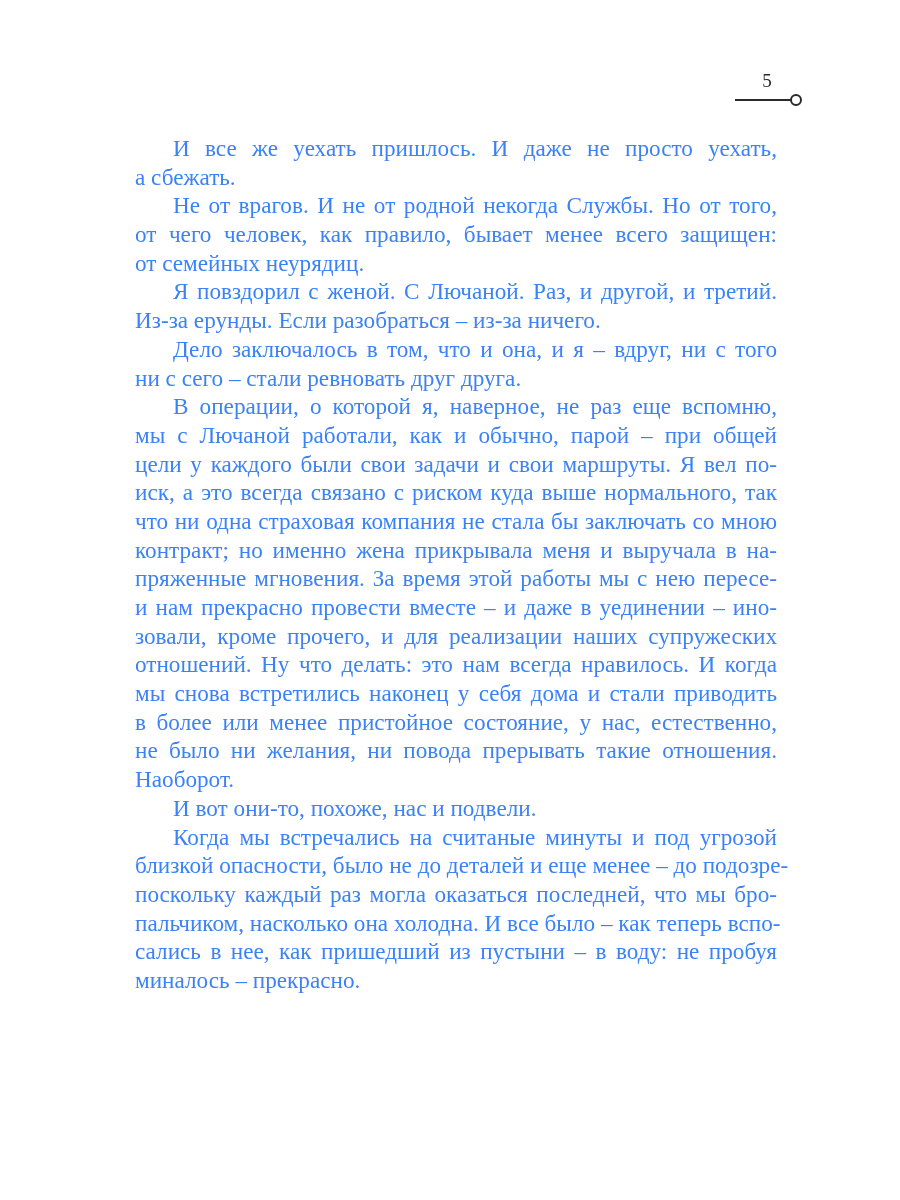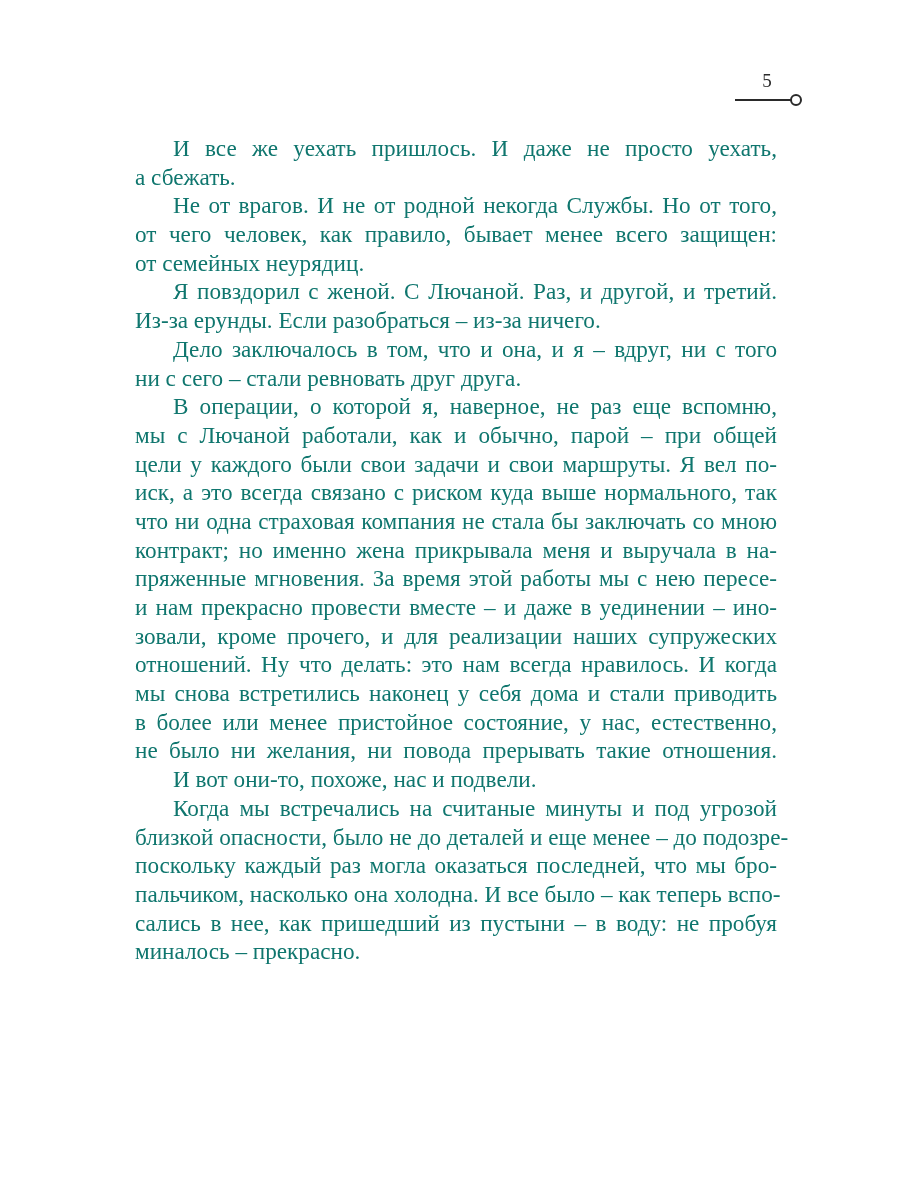--- a/index.html
+++ b/index.html
@@ -5,21 +5,21 @@
   html, body { margin: 0; padding: 0; background: #ffffff; }
   body { width: 900px; height: 1200px; position: relative; overflow: hidden; }
   .page { position: absolute; left: 0; top: 0; width: 900px; height: 1200px; background: #ffffff; }
   .folio { position: absolute; left: 735px; top: 70px; width: 70px; height: 40px; }
   .folio-num { position: absolute; left: 22px; top: 0; width: 20px; text-align: center;
     font-family: "Liberation Serif", serif; font-size: 19px; color: #2a2a2a; }
   .folio-rule { position: absolute; left: 0; top: 29px; width: 56px; height: 2px; background: #2a2a2a; }
   .folio-dot { position: absolute; left: 55px; top: 24px; width: 8px; height: 8px; border: 2px solid #2a2a2a;
     border-radius: 50%; background: #fff; }
   .text { position: absolute; left: 135px; top: 134px; width: 642px;
-    font-family: "Liberation Serif", serif; font-size: 23.2px; color: #0f766e; }
+    font-family: "Liberation Serif", serif; font-size: 23.2px; color: #3b82f6; }
   .line { height: 28.7px; line-height: 28.7px; white-space: nowrap; text-align: justify; text-align-last: justify; }
   .line.indent { padding-left: 38px; }
   .line.last { text-align-last: left; }
 </style>
 </head>
 <body>
 
 <div class="page">
   <div class="folio">
     <span class="folio-num">5</span>
@@ -51,20 +51,21 @@
         <div class="line">иск, а это всегда связано с риском куда выше нормального, так</div>
         <div class="line">что ни одна страховая компания не стала бы заключать со мною</div>
         <div class="line">контракт; но именно жена прикрывала меня и выручала в на-</div>
         <div class="line">пряженные мгновения. За время этой работы мы с нею пересе-</div>
         <div class="line">и нам прекрасно провести вместе – и даже в уединении – ино-</div>
         <div class="line">зовали, кроме прочего, и для реализации наших супружеских</div>
         <div class="line">отношений. Ну что делать: это нам всегда нравилось. И когда</div>
         <div class="line">мы снова встретились наконец у себя дома и стали приводить</div>
         <div class="line">в более или менее пристойное состояние, у нас, естественно,</div>
         <div class="line">не было ни желания, ни повода прерывать такие отношения.</div>
+        <div class="line last">Наоборот.</div>
       </div>
       <div>
         <div class="line indent last">И вот они-то, похоже, нас и подвели.</div>
       </div>
       <div>
         <div class="line indent">Когда мы встречались на считаные минуты и под угрозой</div>
         <div class="line">близкой опасности, было не до деталей и еще менее – до подозре-</div>
         <div class="line">поскольку каждый раз могла оказаться последней, что мы бро-</div>
         <div class="line">пальчиком, насколько она холодна. И все было – как теперь вспо-</div>
         <div class="line">сались в нее, как пришедший из пустыни – в воду: не пробуя</div>

